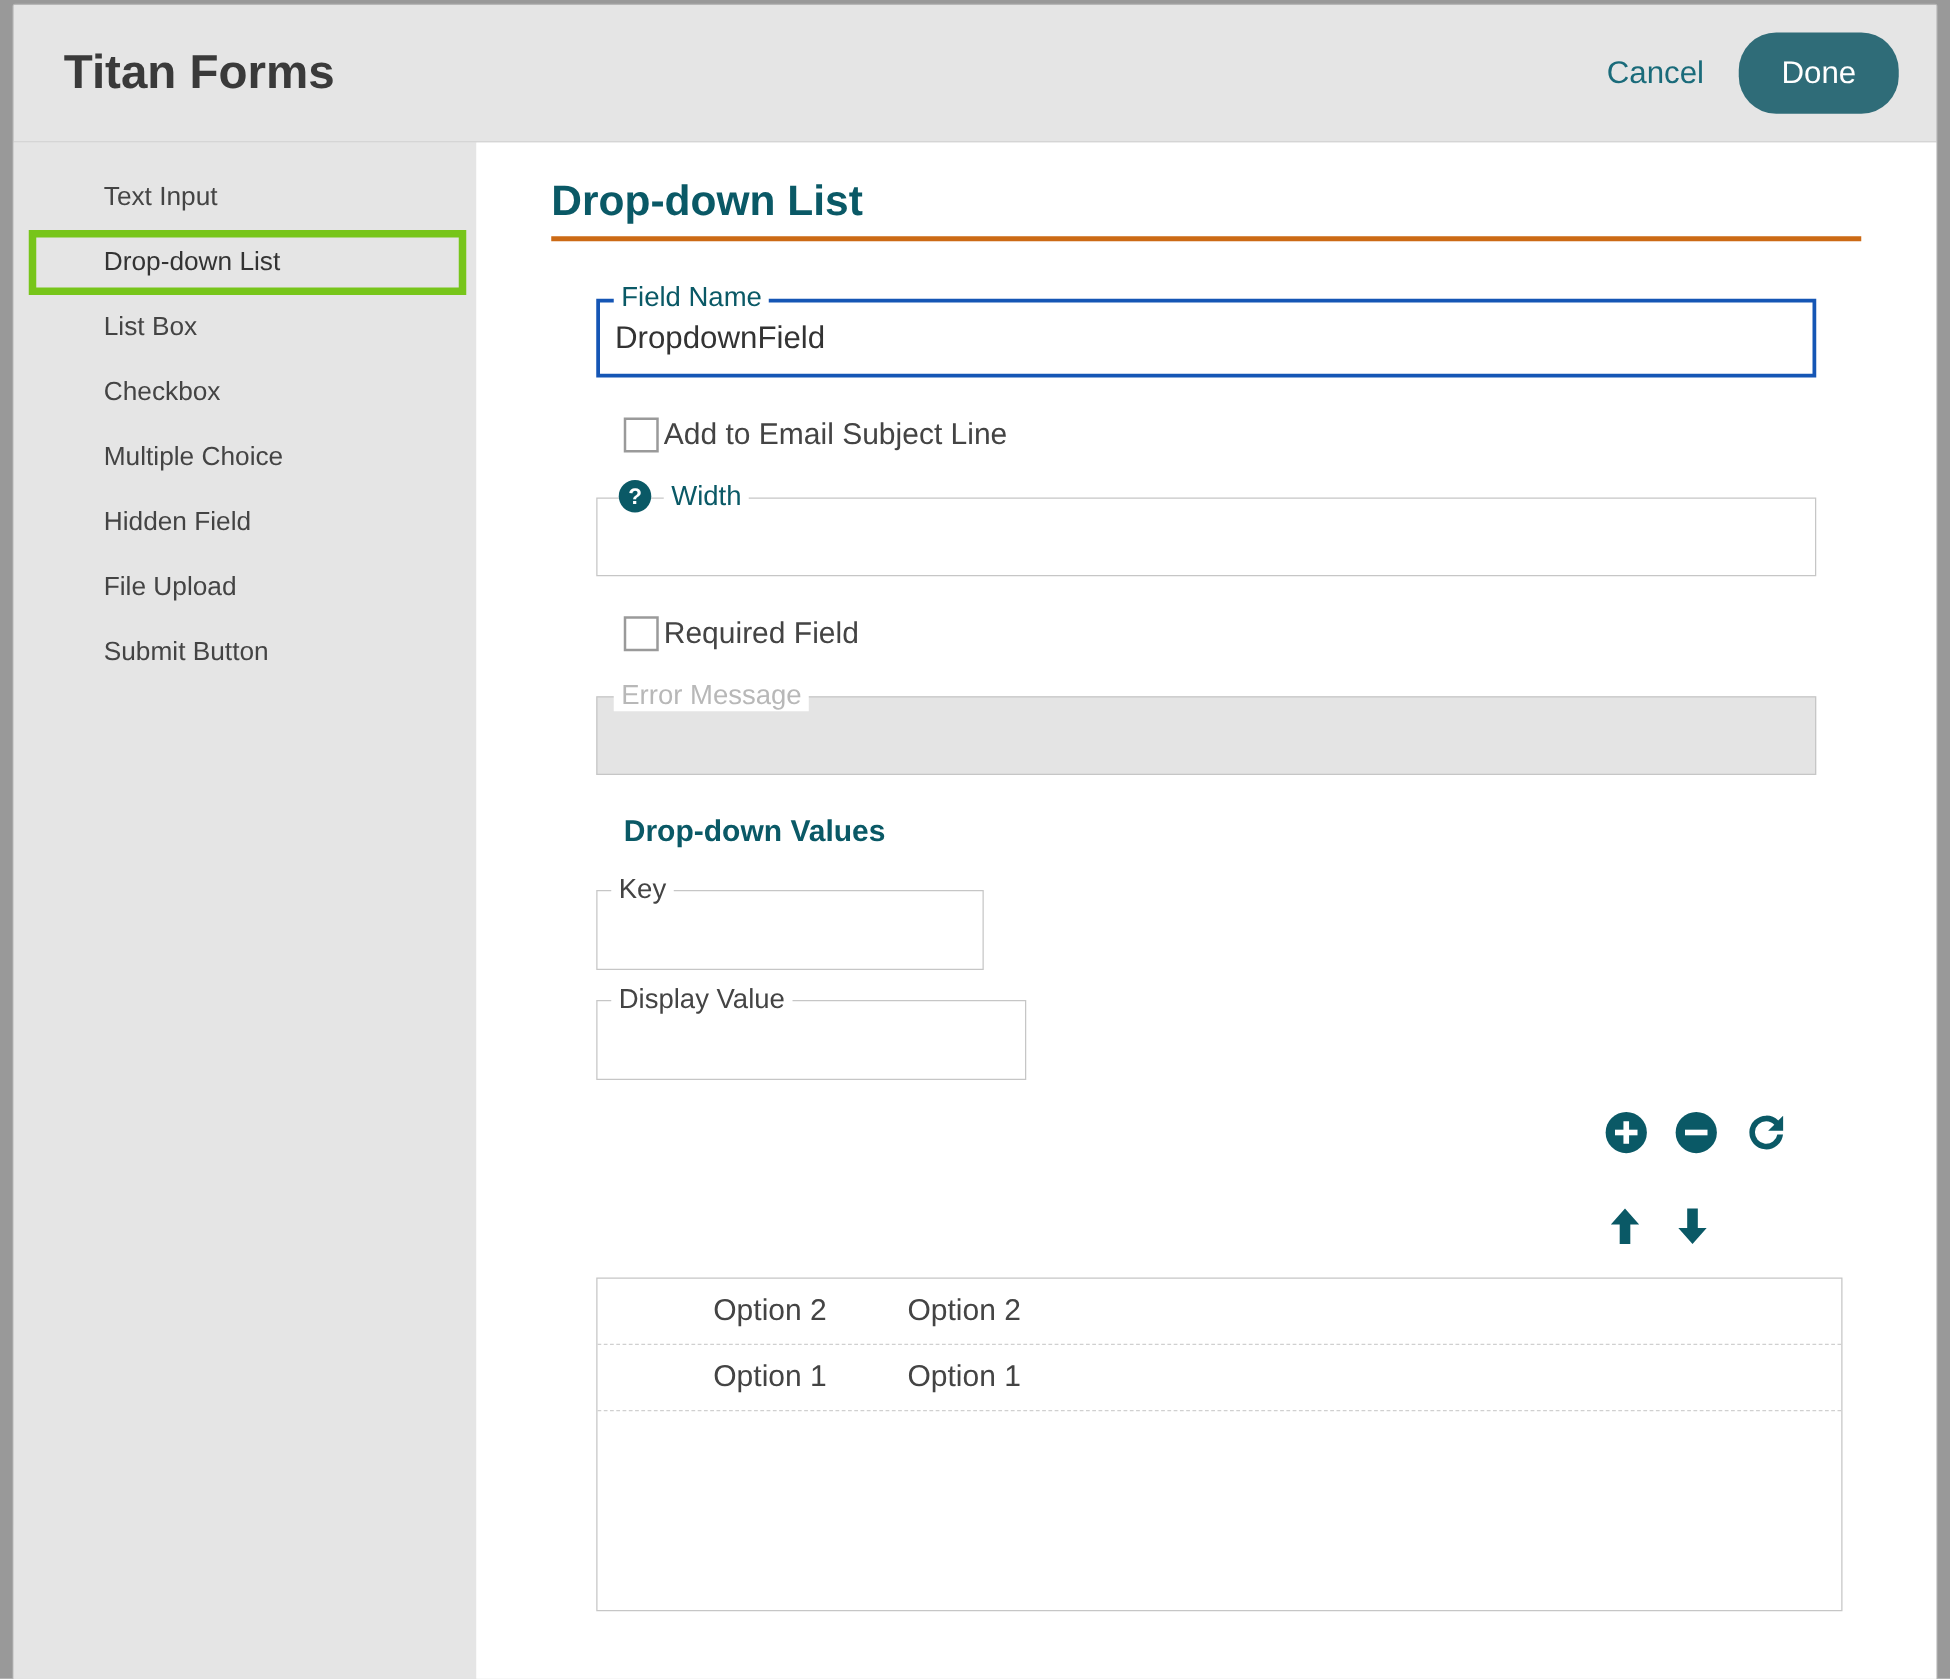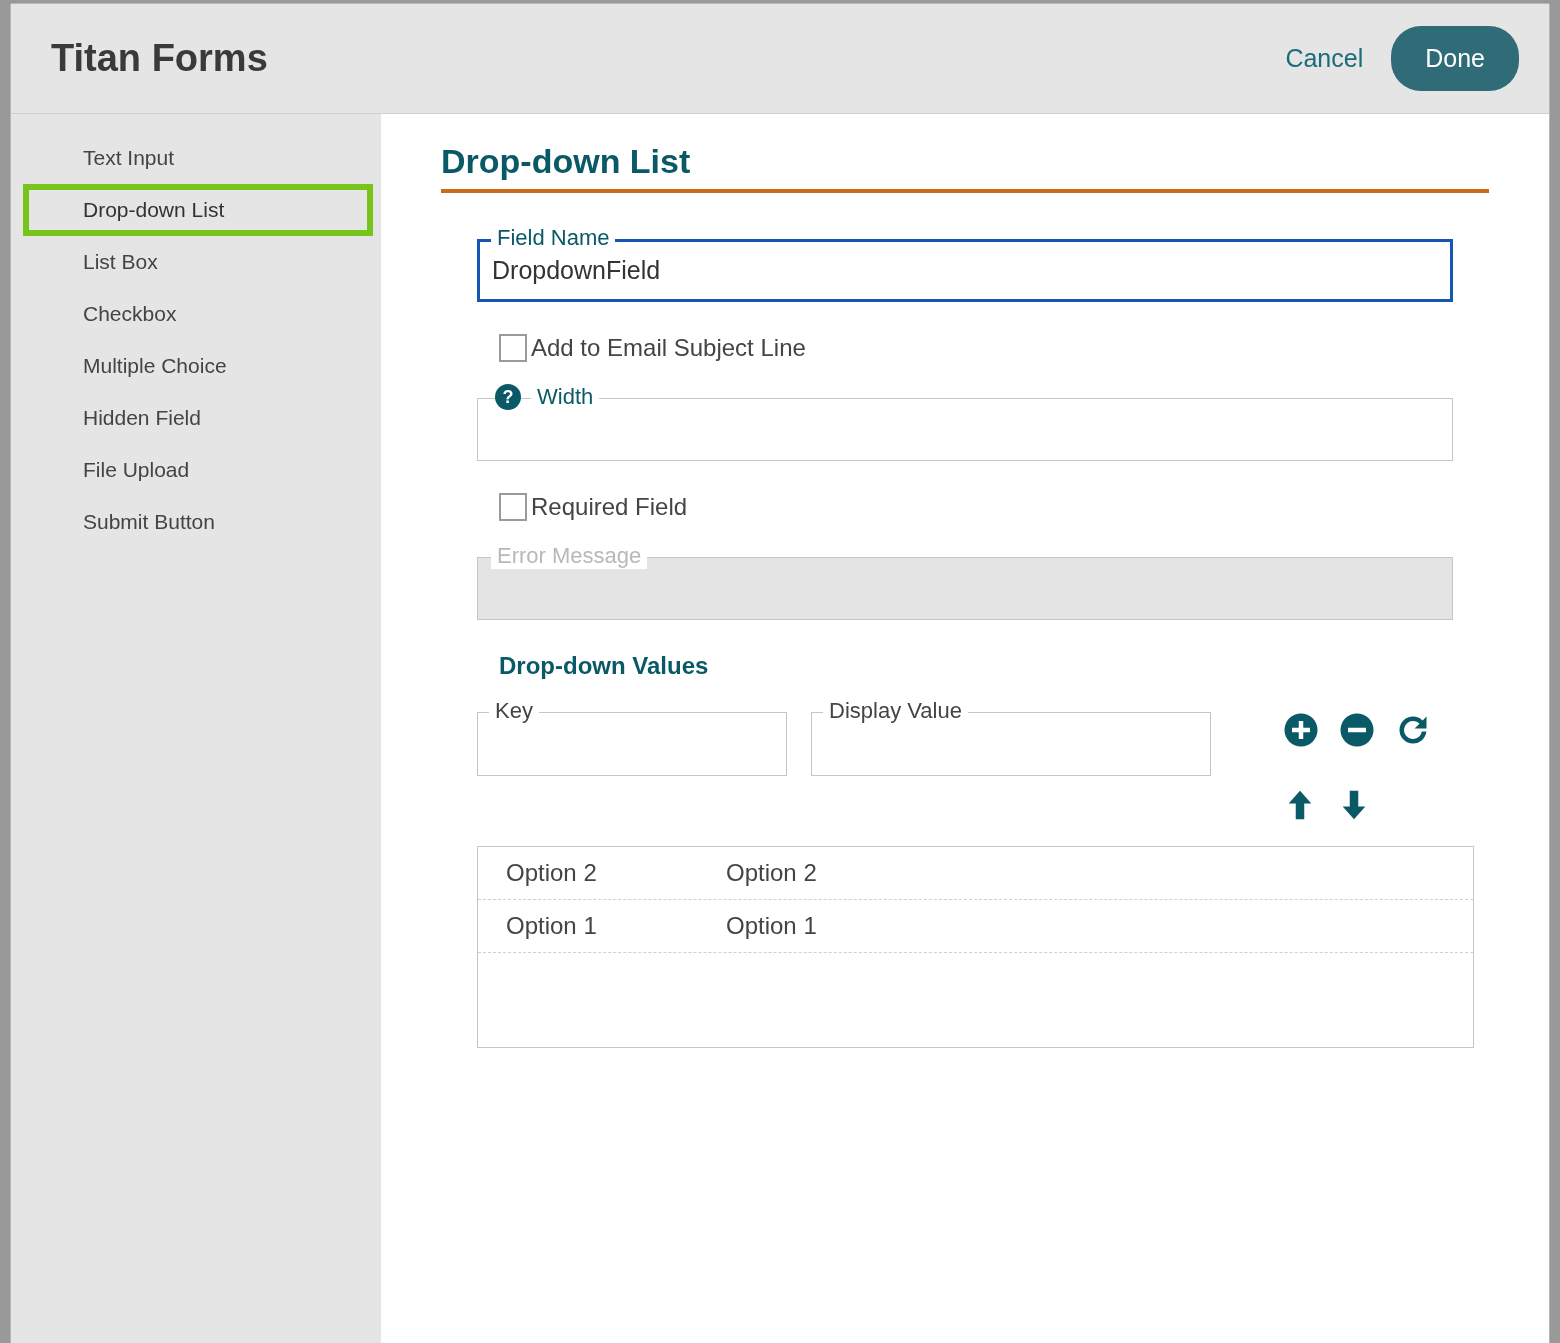--- a/index.html
+++ b/index.html
@@ -145,24 +145,25 @@
     font-size: 24px;
     font-weight: 700;
     color: #0a5966;
     margin: 18px 36px 32px 58px;
   }
   .kv-row {
     display: flex;
     align-items: flex-start;
     gap: 24px;
     margin: 0 36px 24px 36px;
+    flex-direction: column;
   }
   .kv-field { position: relative; }
   .kv-key { width: 310px; }
-  .kv-display { width: 400px; }
+  .kv-display { width: 344px; }
   .kv-input {
     width: 100%;
     padding: 20px 12px 16px 12px;
     border: 1px solid #c6c6c6;
     font-size: 22px;
   }
   .kv-legend {
     position: absolute;
     top: -14px; left: 12px;
     background: #fff;
@@ -188,21 +189,22 @@
     cursor: pointer;
   }
   .arrow-icon {
     width: 34px; height: 34px;
     fill: #0a5966;
     cursor: pointer;
   }
   .options-table {
     margin: 18px 15px 0 36px;
     border: 1px solid #c6c6c6;
-    height: 202px;
+    height: 267px;
+    text-align: center;
   }
   .opt-row {
     display: flex;
     padding: 12px 28px;
     border-bottom: 1px dashed #d0d0d0;
     font-size: 24px;
     color: #444;
   }
   .opt-key { width: 220px; }
 </style>

